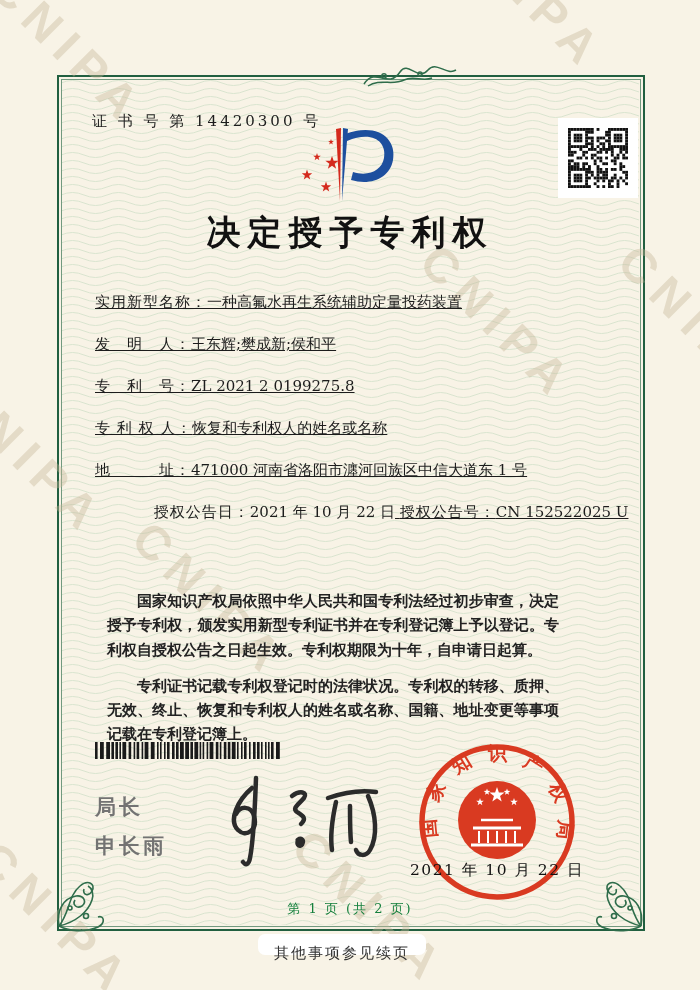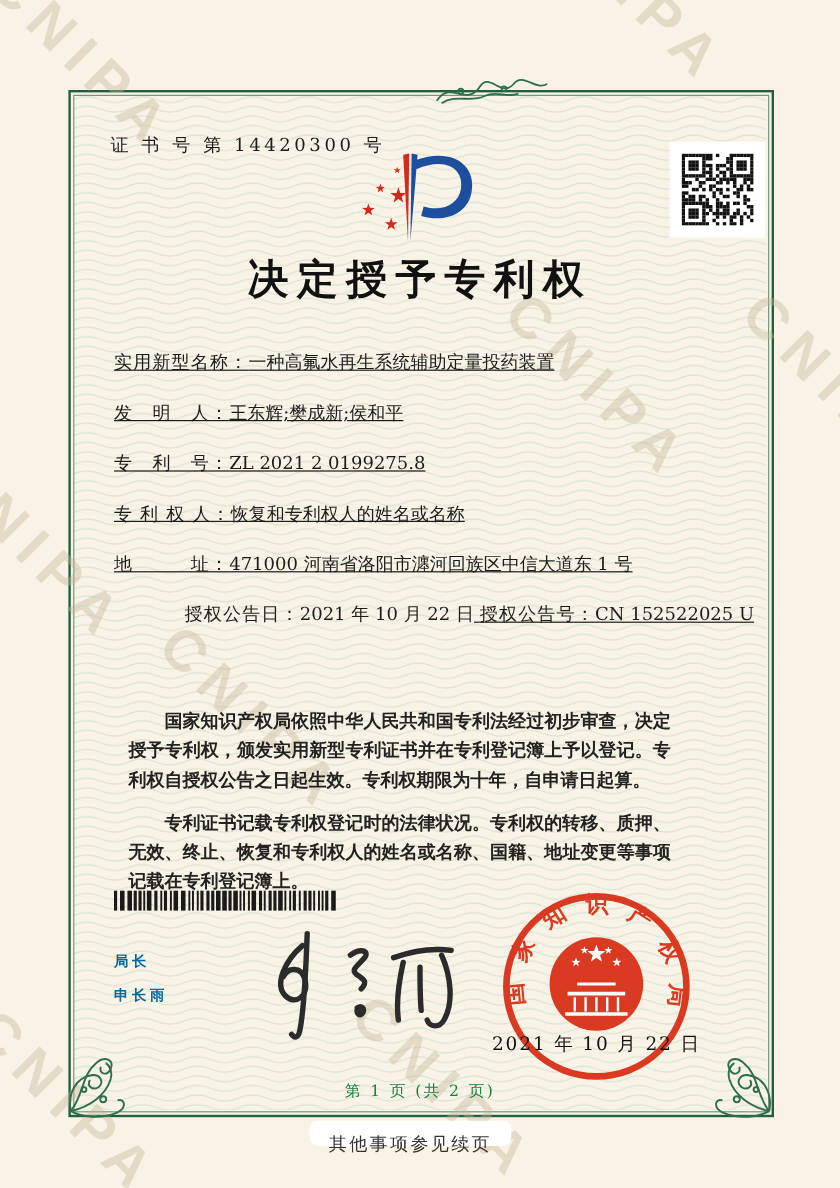--- a/index.html
+++ b/index.html
@@ -23,21 +23,21 @@
   .fields{position:absolute;left:95px;top:293px;width:490px;font-size:15px;text-decoration:underline;}
   .frow{height:20px;margin-bottom:22px;white-space:nowrap;}
   .flabel{letter-spacing:1px;}
   .fpair1{display:inline-block;width:300px;text-align:right;}
   .paras{position:absolute;left:95px;top:577px;width:476px;font-size:15px;
          line-height:1.62;text-align:justify;color:#222;}
   .paras p{margin:12px;text-indent:2em;font-weight:bold;}
   .barcode{position:absolute;left:95px;top:742px;}
   .director{position:absolute;left:95px;top:793px;
             font-family:"Liberation Sans","DejaVu Sans",sans-serif;
-            font-size:12px;font-weight:600;color:#0369a1;}
+            font-size:21px;font-weight:600;color:#737373;}
   .director div{margin-bottom:11px;letter-spacing:3px;}
   .sig{position:absolute;left:200px;top:758px;}
   .seal{position:absolute;left:407px;top:732px;}
   .pageinfo{position:absolute;left:0;top:900px;width:700px;text-align:center;
             font-size:13px;letter-spacing:2px;color:#15803d;}
   .note{position:absolute;left:258px;top:934px;width:168px;height:21px;background:#ffffff;
         border-radius:7px;text-align:center;line-height:38px;font-size:15px;
         letter-spacing:2px;color:#333;}
   .orn{position:absolute;z-index:3;}
 </style>

